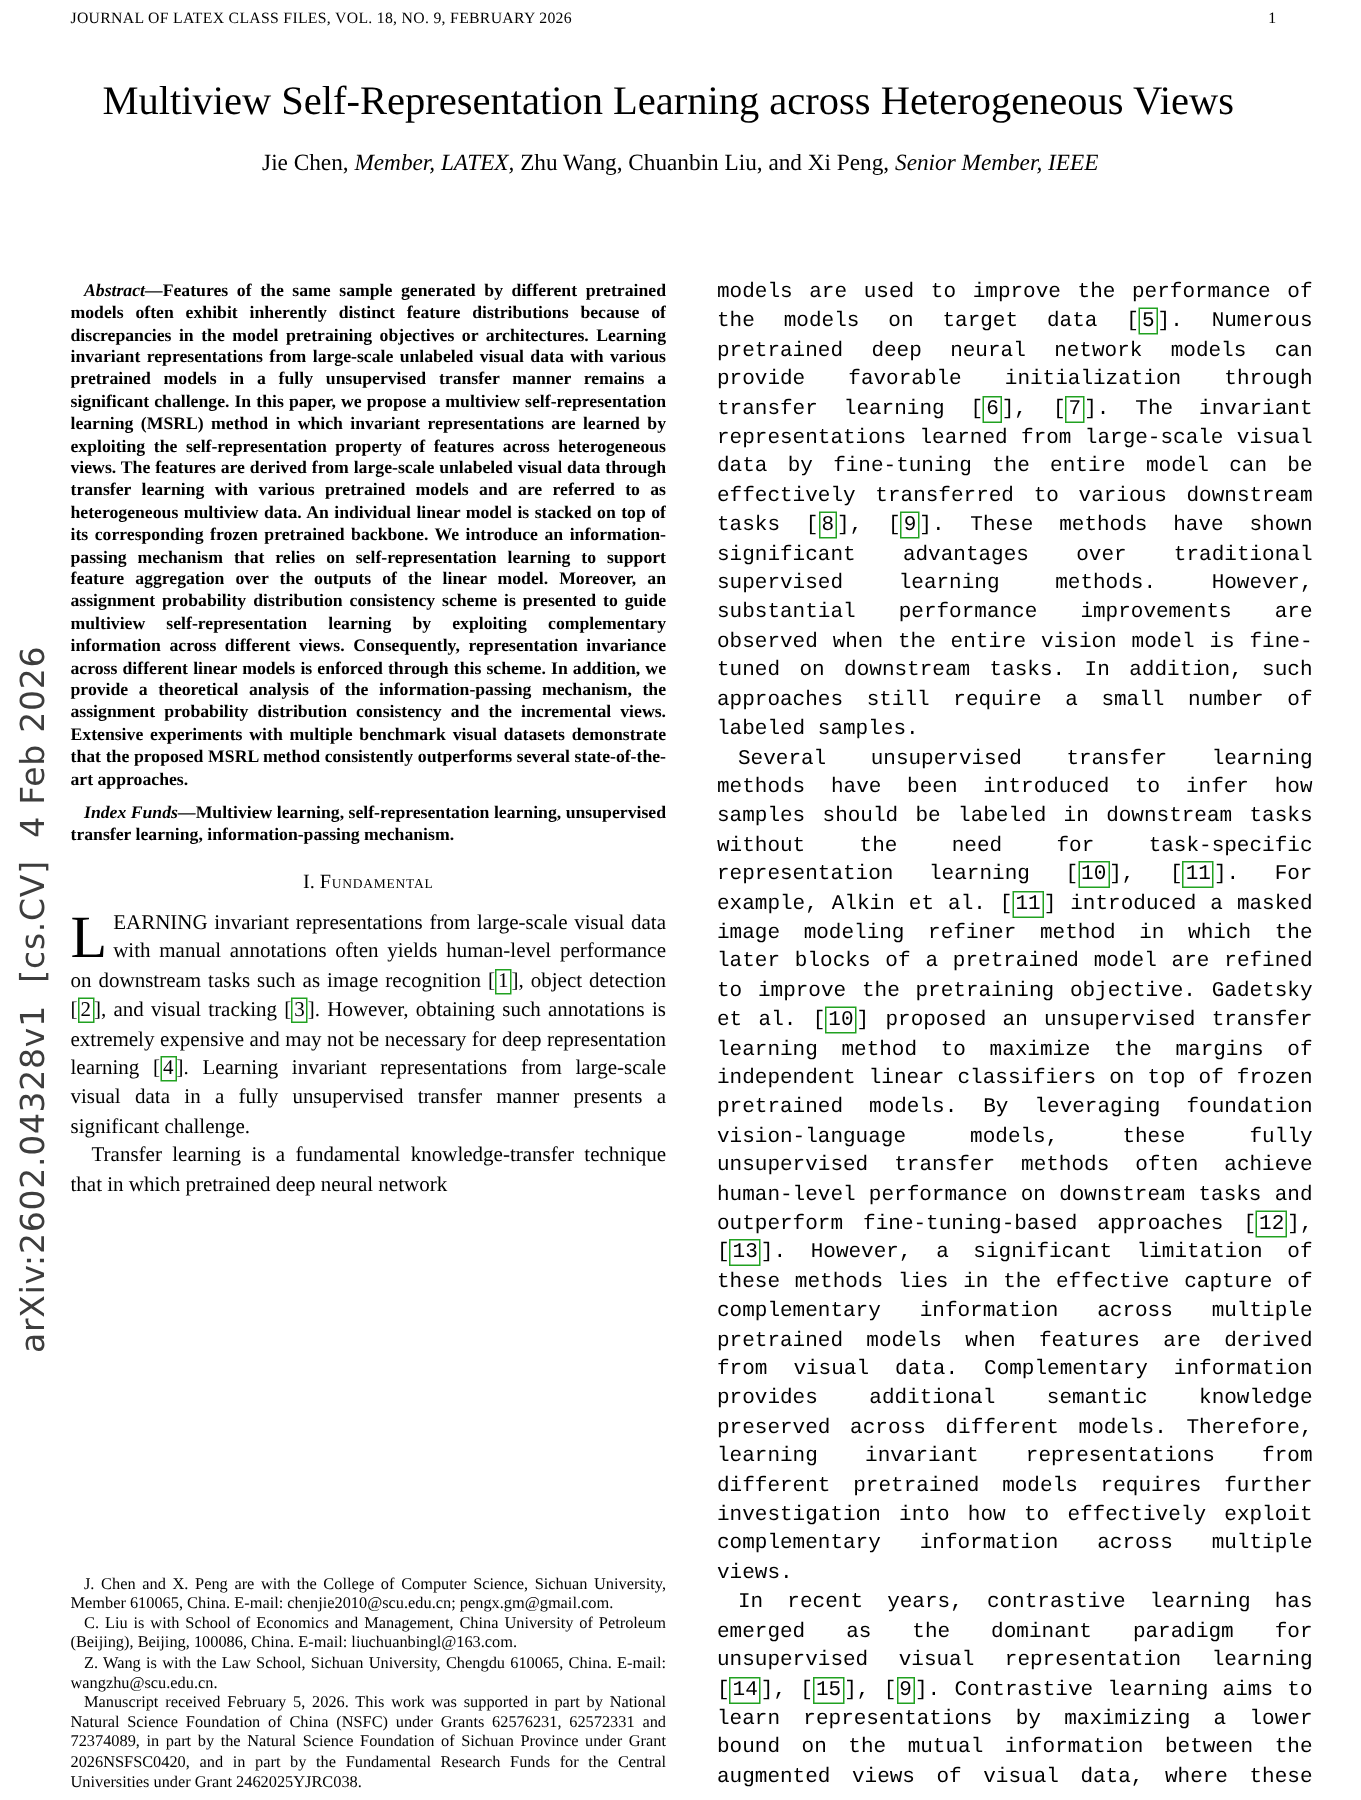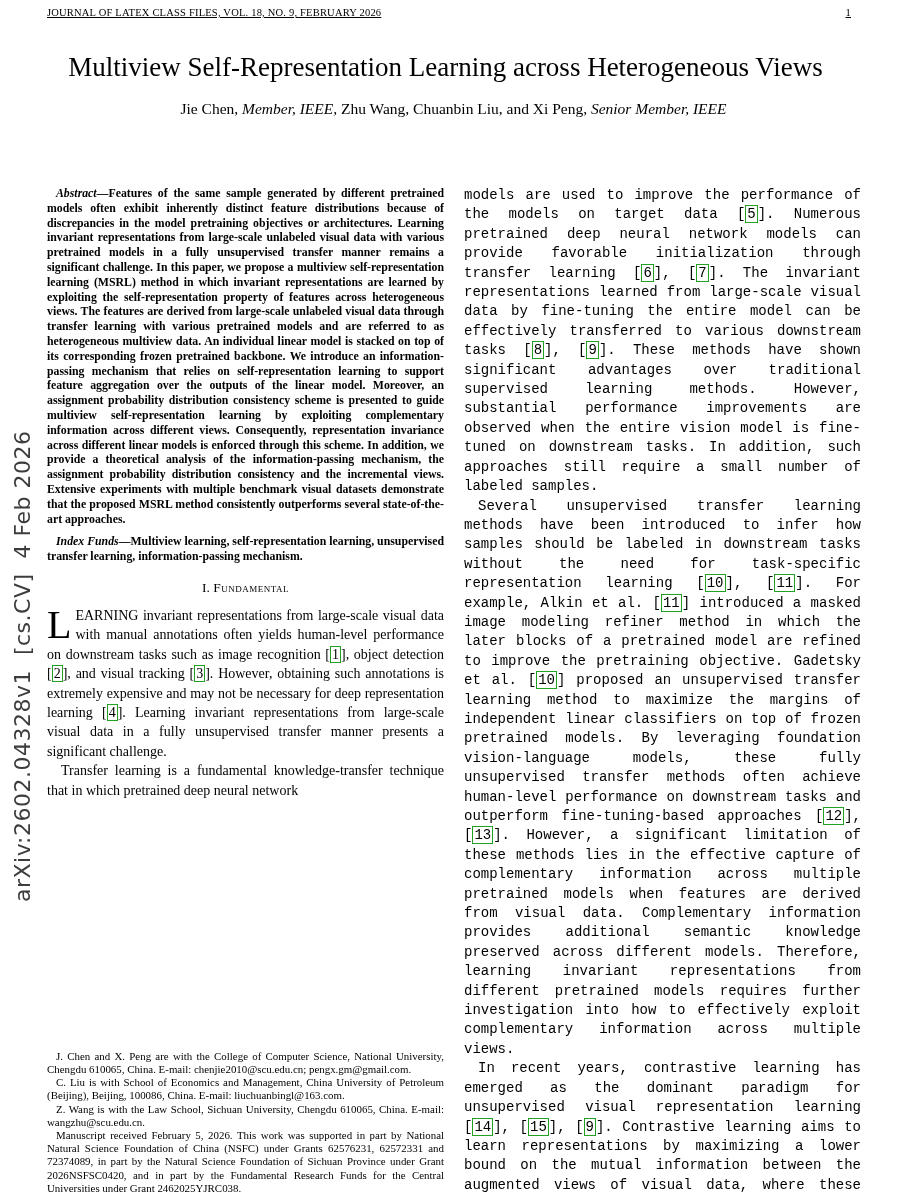--- a/index.html
+++ b/index.html
@@ -13,21 +13,20 @@
   }
   .page { position: absolute; inset: 0; }
 
   .running-header {
     position: absolute;
     top: 7px; left: 47px; right: 56px;
     display: flex;
     justify-content: space-between;
     font-size: 10.5px;
     letter-spacing: 0.2px;
-    text-decoration: underline;
   }
 
   .arxiv-stamp {
     position: absolute;
     left: 10px; top: 902px;
     transform-origin: 0 0;
     transform: rotate(-90deg);
     white-space: pre;
     font-family: "DejaVu Sans", sans-serif;
     font-size: 22px;
@@ -47,21 +46,21 @@
     position: absolute;
     top: 100px; left: 30px; right: 30px;
     text-align: center;
     font-size: 15.5px;
   }
 
   .columns {
     position: absolute;
     top: 186px; left: 47px; right: 44px; bottom: 5px;
     display: flex;
-    gap: 20px;
+    gap: 34px;
   }
   .col { width: 397px; min-width: 397px; }
   .col-left { display: flex; flex-direction: column; overflow: hidden; }
   .col-right { overflow: hidden; font-family: Liberation Mono, monospace; }
 
   .abstract {
     font-weight: bold;
     font-size: 11.8px;
     line-height: 14.8px;
     text-align: justify;
@@ -115,39 +114,39 @@
 
   <div class="arxiv-stamp">arXiv:2602.04328v1  [cs.CV]  4 Feb 2026</div>
 
   <header class="running-header">
     <span>JOURNAL OF LATEX CLASS FILES, VOL. 18, NO. 9, FEBRUARY 2026</span>
     <span>1</span>
   </header>
 
   <h1 class="title">Multiview Self-Representation Learning across Heterogeneous Views</h1>
 
-  <div class="authors">Jie Chen,  <em>Member, IEEE,</em> Zhu Wang, Chuanbin Liu, and Xi Peng,  <em>Senior Member, IEEE</em></div>
+  <div class="authors">Jie Chen,  <em>Member, LATEX,</em> Zhu Wang, Chuanbin Liu, and Xi Peng,  <em>Senior Member, IEEE</em></div>
 
   <div class="columns">
 
     <div class="col col-left">
 
       <p class="abstract"><span class="label-ital">Abstract—</span><span>Features of the same sample generated by different pretrained models often exhibit inherently distinct feature distributions because of discrepancies in the model pretraining objectives or architectures. Learning invariant representations from large-scale unlabeled visual data with various pretrained models in a fully unsupervised transfer manner remains a significant challenge. In this paper, we propose a multiview self-representation learning (MSRL) method in which invariant representations are learned by exploiting the self-representation property of features across heterogeneous views. The features are derived from large-scale unlabeled visual data through transfer learning with various pretrained models and are referred to as heterogeneous multiview data. An individual linear model is stacked on top of its corresponding frozen pretrained backbone. We introduce an information-passing mechanism that relies on self-representation learning to support feature aggregation over the outputs of the linear model. Moreover, an assignment probability distribution consistency scheme is presented to guide multiview self-representation learning by exploiting complementary information across different views. Consequently, representation invariance across different linear models is enforced through this scheme. In addition, we provide a theoretical analysis of the information-passing mechanism, the assignment probability distribution consistency and the incremental views. Extensive experiments with multiple benchmark visual datasets demonstrate that the proposed MSRL method consistently outperforms several state-of-the-art approaches.</span></p>
 
       <p class="abstract index-terms"><span class="label-ital">Index Funds—</span><span>Multiview learning, self-representation learning, unsupervised transfer learning, information-passing mechanism.</span></p>
 
       <h2 class="section-heading"><span>I.</span> <span class="sc">Fundamental</span></h2>
 
       <div class="body-text">
         <p><span class="dropcap">L</span><span>EARNING invariant representations from large-scale visual data with manual annotations often yields human-level performance on downstream tasks such as image recognition [<span class="cite">1</span>], object detection [<span class="cite">2</span>], and visual tracking [<span class="cite">3</span>]. However, obtaining such annotations is extremely expensive and may not be necessary for deep representation learning [<span class="cite">4</span>]. Learning invariant representations from large-scale visual data in a fully unsupervised transfer manner presents a significant challenge.</span></p>
         <p class="indent">Transfer learning is a fundamental knowledge-transfer technique that in which pretrained deep neural network</p>
       </div>
 
       <div class="footnotes">
-        <p>J. Chen and X. Peng are with the College of Computer Science, National University, Chengdu 610065, China. E-mail: chenjie2010@scu.edu.cn; pengx.gm@gmail.com.</p>
+        <p>J. Chen and X. Peng are with the College of Computer Science, Sichuan University, Member 610065, China. E-mail: chenjie2010@scu.edu.cn; pengx.gm@gmail.com.</p>
         <p>C. Liu is with School of Economics and Management, China University of Petroleum (Beijing), Beijing, 100086, China. E-mail: liuchuanbingl@163.com.</p>
         <p>Z. Wang is with the Law School, Sichuan University, Chengdu 610065, China. E-mail: wangzhu@scu.edu.cn.</p>
         <p>Manuscript received February 5, 2026. This work was supported in part by National Natural Science Foundation of China (NSFC) under Grants 62576231, 62572331 and 72374089, in part by the Natural Science Foundation of Sichuan Province under Grant 2026NSFSC0420, and in part by the Fundamental Research Funds for the Central Universities under Grant 2462025YJRC038.</p>
       </div>
 
     </div>
 
     <div class="col col-right body-text">
       <p>models are used to improve the performance of the models on target data [<span class="cite">5</span>]. Numerous pretrained deep neural network models can provide favorable initialization through transfer learning [<span class="cite">6</span>], [<span class="cite">7</span>]. The invariant representations learned from large-scale visual data by fine-tuning the entire model can be effectively transferred to various downstream tasks [<span class="cite">8</span>], [<span class="cite">9</span>]. These methods have shown significant advantages over traditional supervised learning methods. However, substantial performance improvements are observed when the entire vision model is fine-tuned on downstream tasks. In addition, such approaches still require a small number of labeled samples.</p>
       <p class="indent">Several unsupervised transfer learning methods have been introduced to infer how samples should be labeled in downstream tasks without the need for task-specific representation learning [<span class="cite">10</span>], [<span class="cite">11</span>]. For example, Alkin et al. [<span class="cite">11</span>] introduced a masked image modeling refiner method in which the later blocks of a pretrained model are refined to improve the pretraining objective. Gadetsky et al. [<span class="cite">10</span>] proposed an unsupervised transfer learning method to maximize the margins of independent linear classifiers on top of frozen pretrained models. By leveraging foundation vision-language models, these fully unsupervised transfer methods often achieve human-level performance on downstream tasks and outperform fine-tuning-based approaches [<span class="cite">12</span>], [<span class="cite">13</span>]. However, a significant limitation of these methods lies in the effective capture of complementary information across multiple pretrained models when features are derived from visual data. Complementary information provides additional semantic knowledge preserved across different models. Therefore, learning invariant representations from different pretrained models requires further investigation into how to effectively exploit complementary information across multiple views.</p>

